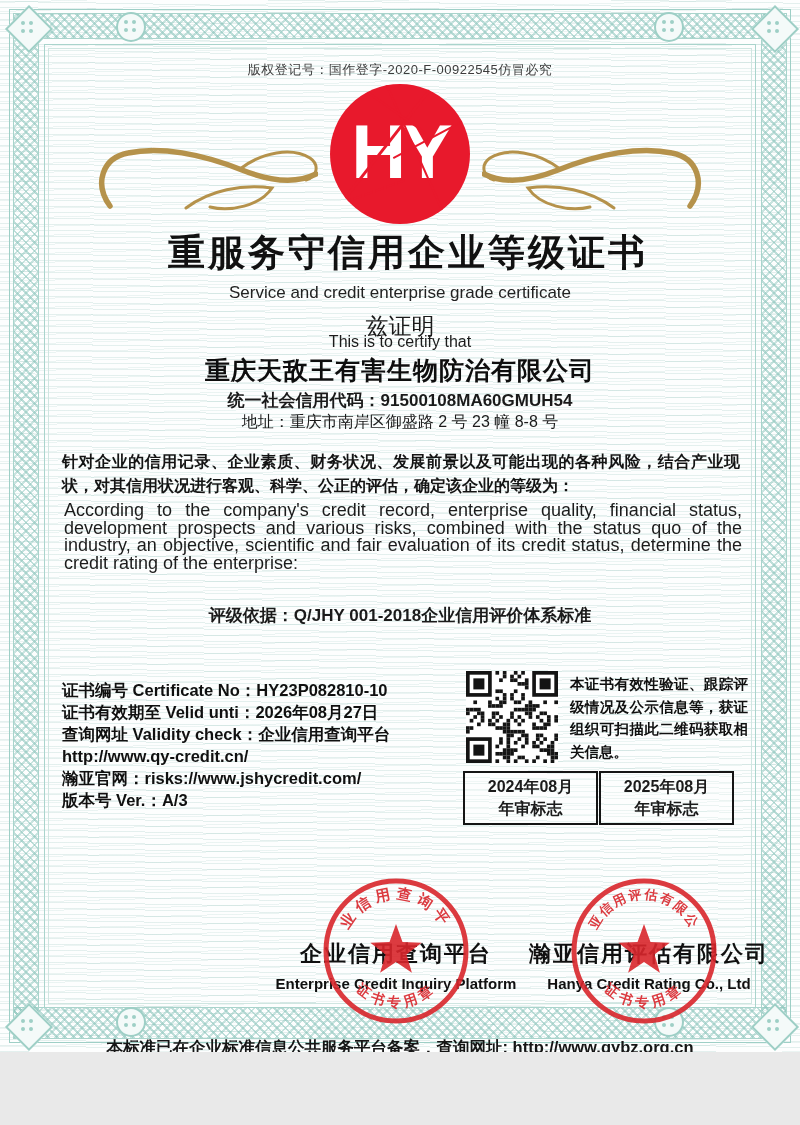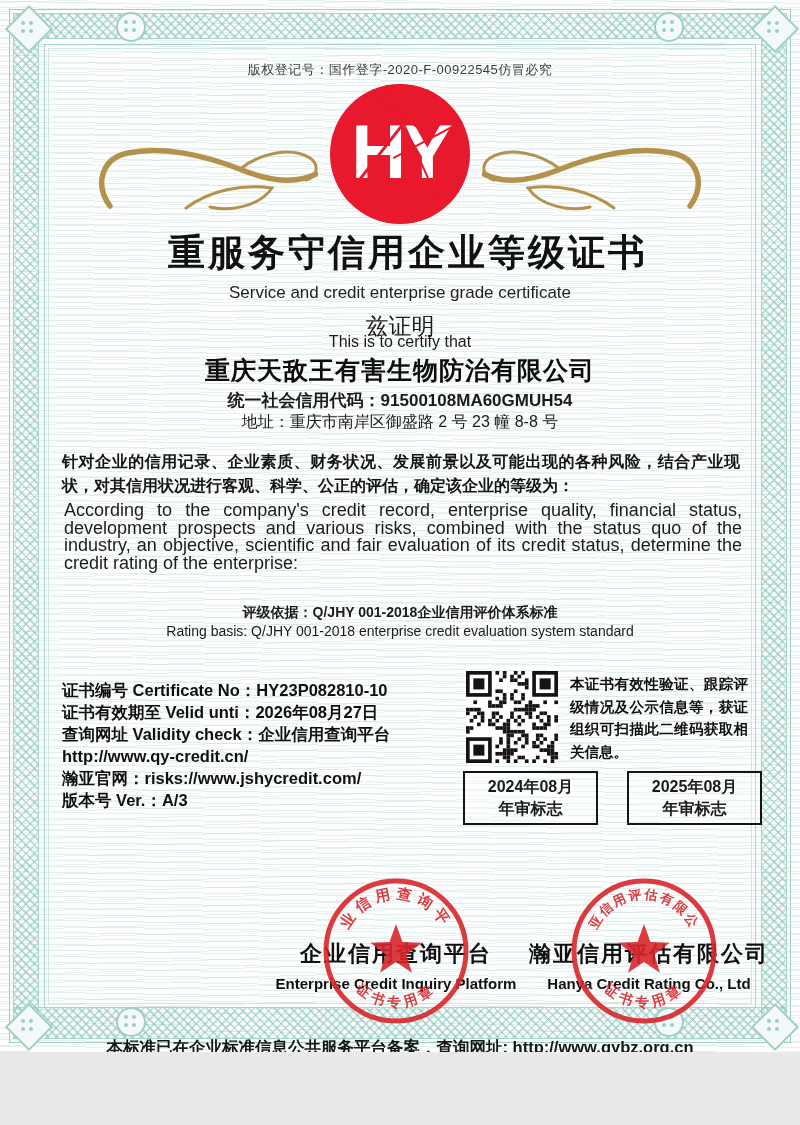--- a/index.html
+++ b/index.html
@@ -68,34 +68,34 @@
   .addr-line{position:absolute; top:412px; left:0; width:100%; text-align:center;
       font-size:16px; font-weight:500; color:#1a1a1a;}
 
   .para-cn{position:absolute; top:450px; left:62px; width:678px; font-size:16px;
       line-height:24px; font-weight:600; text-align:justify; color:#141414;}
   .para-en{position:absolute; top:502px; left:64px; width:678px; font-size:18px;
       line-height:17.5px; color:#1c1c1c; text-align:justify;}
 
   .grade{position:absolute; top:553px; left:0; width:100%; text-align:center;
       font-size:41px; font-weight:900; letter-spacing:1px; color:#e02525;}
-  .basis-cn{position:absolute; top:604px; left:0; width:100%; text-align:center; font-size:14px; font-weight:600;}
+  .basis-cn{position:absolute; top:604px; left:0; width:100%; text-align:center; font-size:17px; font-weight:600;}
   .basis-en{position:absolute; top:623px; left:0; width:100%; text-align:center; font-size:14px;}
 
   
   .details{position:absolute; left:62px; top:679px; font-size:16.5px; line-height:22px; color:#101010;}
   .details .row .lb{font-weight:600;}
   .details .row .val{font-weight:600;}
 
   .qr{position:absolute; left:466px; top:671px; width:92px; height:92px; background:#fff;}
   .qr svg{display:block;}
   .qr-note{position:absolute; left:570px; top:673px; width:178px; font-size:14.5px;
       line-height:22.5px; font-weight:600; text-align:justify; color:#101010;}
 
-  .review-boxes{position:absolute; left:463px; top:771px; display:flex; gap:29px;}
+  .review-boxes{position:absolute; left:463px; top:771px; display:flex; gap:1px;}
   .rbox{width:131px; height:50px; border:2px solid #151515; background:rgba(255,255,255,.25);
       display:flex; flex-direction:column; align-items:center; justify-content:center;
       font-size:16px; font-weight:600; line-height:22px;}
   .supervision{position:absolute; left:455px; top:832px; width:292px; font-size:14.5px;
       line-height:23px; font-weight:600; color:#101010;}
   .supervision .l2{text-align:right;}
 
   
   .org-text{position:absolute; top:939px; text-align:center;}
   .org-cn{font-size:22px; font-weight:800; letter-spacing:2px; color:#101010; white-space:nowrap;}
@@ -222,21 +222,20 @@
   <div class="certify-en">This is to certify that</div>
 
   <div class="company">重庆天敌王有害生物防治有限公司</div>
   <div class="code-line">统一社会信用代码：91500108MA60GMUH54</div>
   <div class="addr-line">地址：重庆市南岸区御盛路 2 号 23 幢 8-8 号</div>
 
   <div class="para-cn">针对企业的信用记录、企业素质、财务状况、发展前景以及可能出现的各种风险，结合产业现状，对其信用状况进行客观、科学、公正的评估，确定该企业的等级为：</div>
   <div class="para-en">According to the company's credit record, enterprise quality, financial status, development prospects and various risks, combined with the status quo of the industry, an objective, scientific and fair evaluation of its credit status, determine the credit rating of the enterprise:</div>
 
   <div class="basis-cn">评级依据：Q/JHY 001-2018企业信用评价体系标准</div>
-  <div class="basis-en">Rating basis: Q/JHY 001-2018 enterprise credit evaluation system standard</div>
 
   <div class="details">
     <div class="row"><span class="lb">证书编号 Certificate No：</span><span class="val">HY23P082810-10</span></div>
     <div class="row"><span class="lb">证书有效期至 Velid unti：</span><span class="val">2026年08月27日</span></div>
     <div class="row"><span class="lb">查询网址 Validity check：</span><span class="val">企业信用查询平台</span></div>
     <div class="row"><span class="lb"></span><span class="val">http://www.qy-credit.cn/</span></div>
     <div class="row"><span class="lb">瀚亚官网：</span><span class="val">risks://www.jshycredit.com/</span></div>
     <div class="row"><span class="lb">版本号 Ver.：</span><span class="val">A/3</span></div>
   </div>
 

